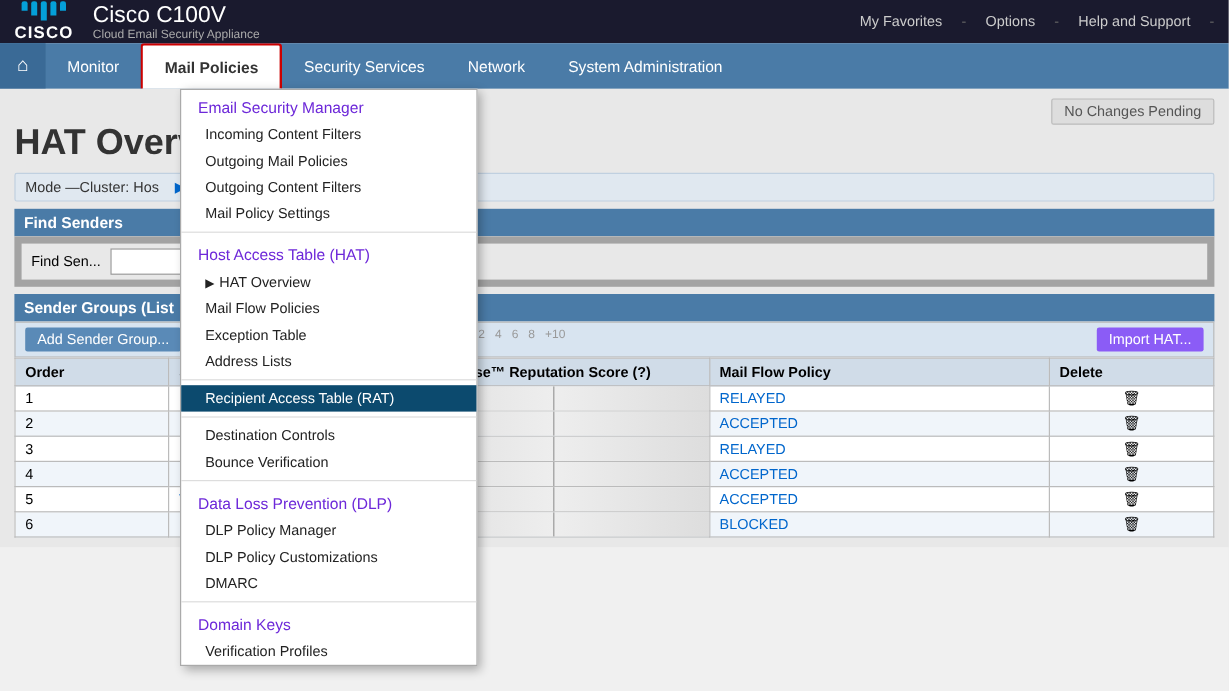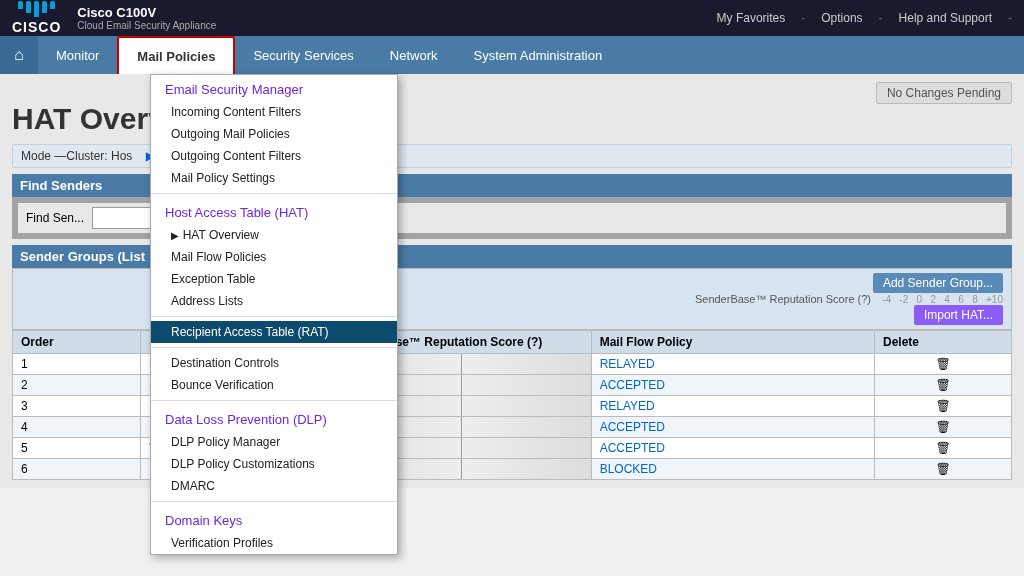--- a/index.html
+++ b/index.html
@@ -139,26 +139,25 @@
       background: #4a7ba7;
       color: white;
       padding: 4px 8px;
       font-weight: bold;
       font-size: 13px;
       display: flex;
       align-items: center;
     }
     #sender-groups-actions {
       display: flex;
-      align-items: flex-end;
+      align-items: flex-start;
       background: #d8e4f0;
       border: 1px solid #bbb;
       padding: 4px 8px;
       justify-content: space-between;
-      flex-direction: column;
     }
     #add-sender-group-btn {
       background: #5a8ab7;
       color: white;
       border: none;
       padding: 3px 10px;
       cursor: pointer;
       font-size: 12px;
       border-radius: 2px;
     }
@@ -244,21 +243,21 @@
       <div style="display:flex;gap:3px;margin-bottom:2px;">
         <div style="width:5px;height:8px;background:#049fd9;border-radius:2px 2px 0 0;"></div>
         <div style="width:5px;height:12px;background:#049fd9;border-radius:2px 2px 0 0;"></div>
         <div style="width:5px;height:16px;background:#049fd9;border-radius:2px 2px 0 0;"></div>
         <div style="width:5px;height:12px;background:#049fd9;border-radius:2px 2px 0 0;"></div>
         <div style="width:5px;height:8px;background:#049fd9;border-radius:2px 2px 0 0;"></div>
       </div>
       <span style="color:white;font-weight:bold;font-size:14px;letter-spacing:1px;">CISCO</span>
     </div>
     <div>
-      <div style="color:white;font-size:13px;font-weight:bold;">Cisco C100V</div>
+      <div style="color:white;font-size:19px;font-weight:normal;">Cisco C100V</div>
       <div style="color:#aaa;font-size:10px;">Cloud Email Security Appliance</div>
     </div>
   </div>
   <div id="top-nav-links">
     <span class="top-nav-link" style="color:#ccc;cursor:pointer;font-size:12px;">My Favorites</span>
     <span style="color:#666;">-</span>
     <span class="top-nav-link" style="color:#ccc;cursor:pointer;font-size:12px;">Options</span>
     <span style="color:#666;">-</span>
     <span class="top-nav-link" style="color:#ccc;cursor:pointer;font-size:12px;">Help and Support</span>
     <span style="color:#666;">-</span>

